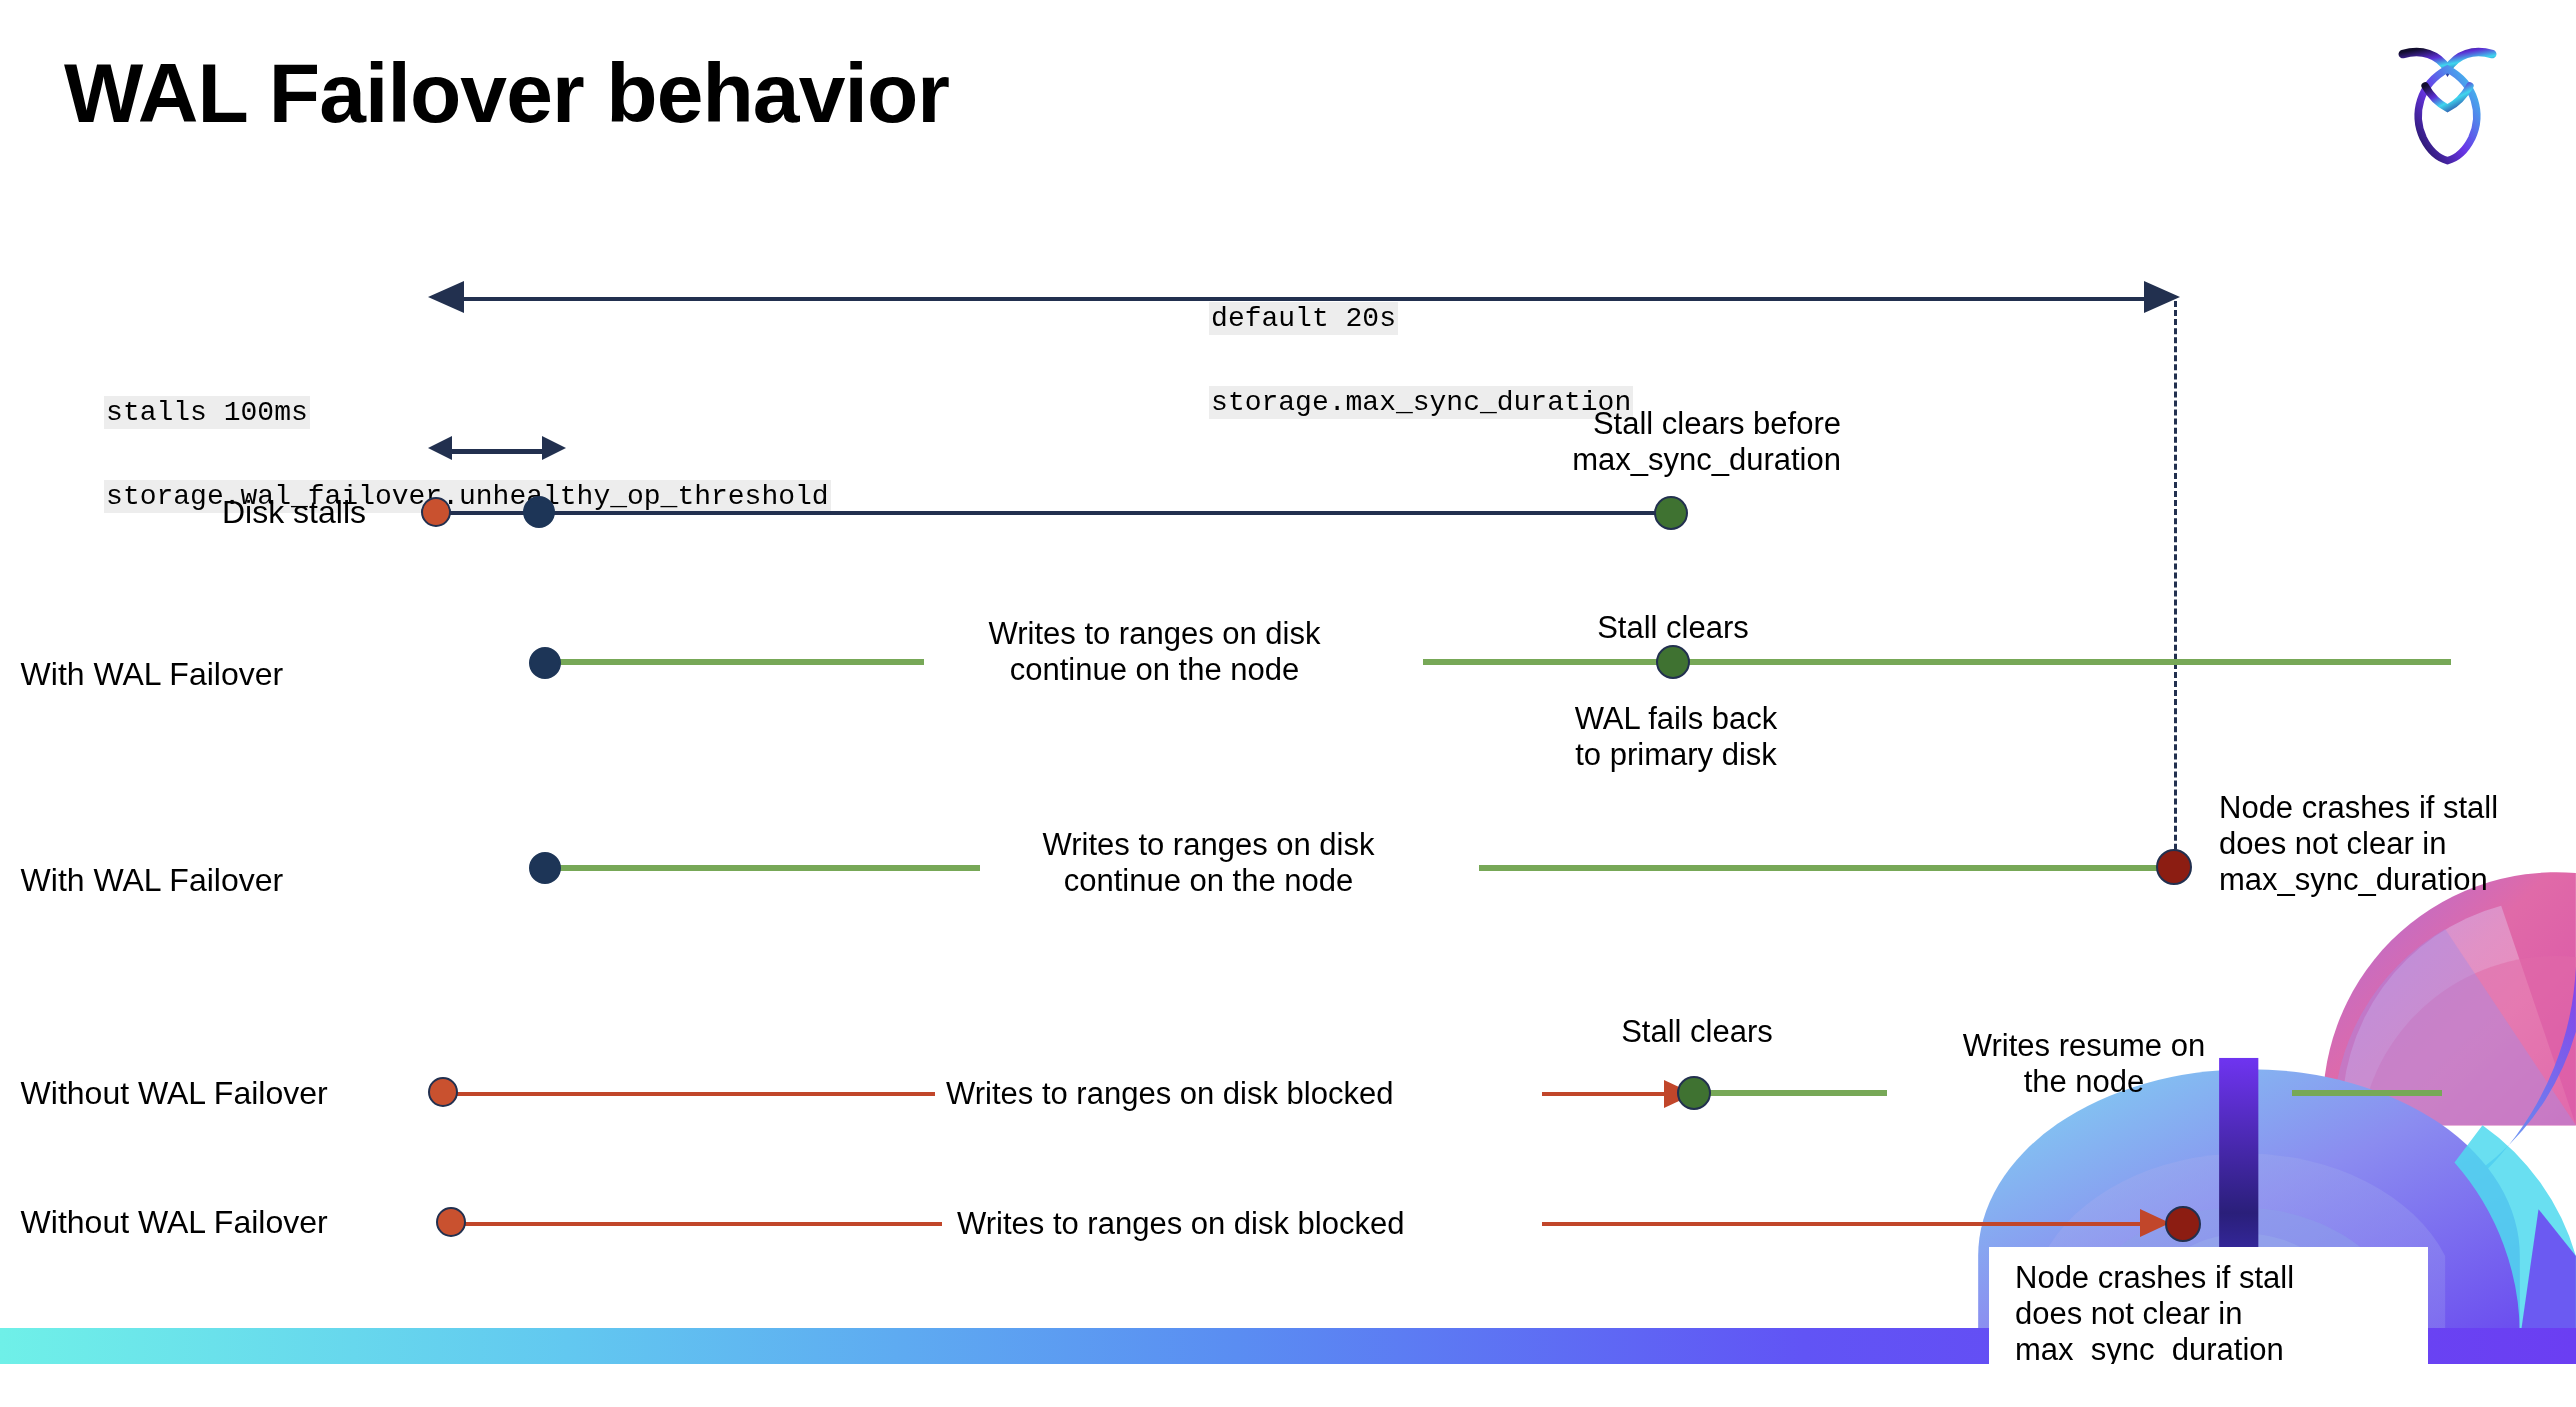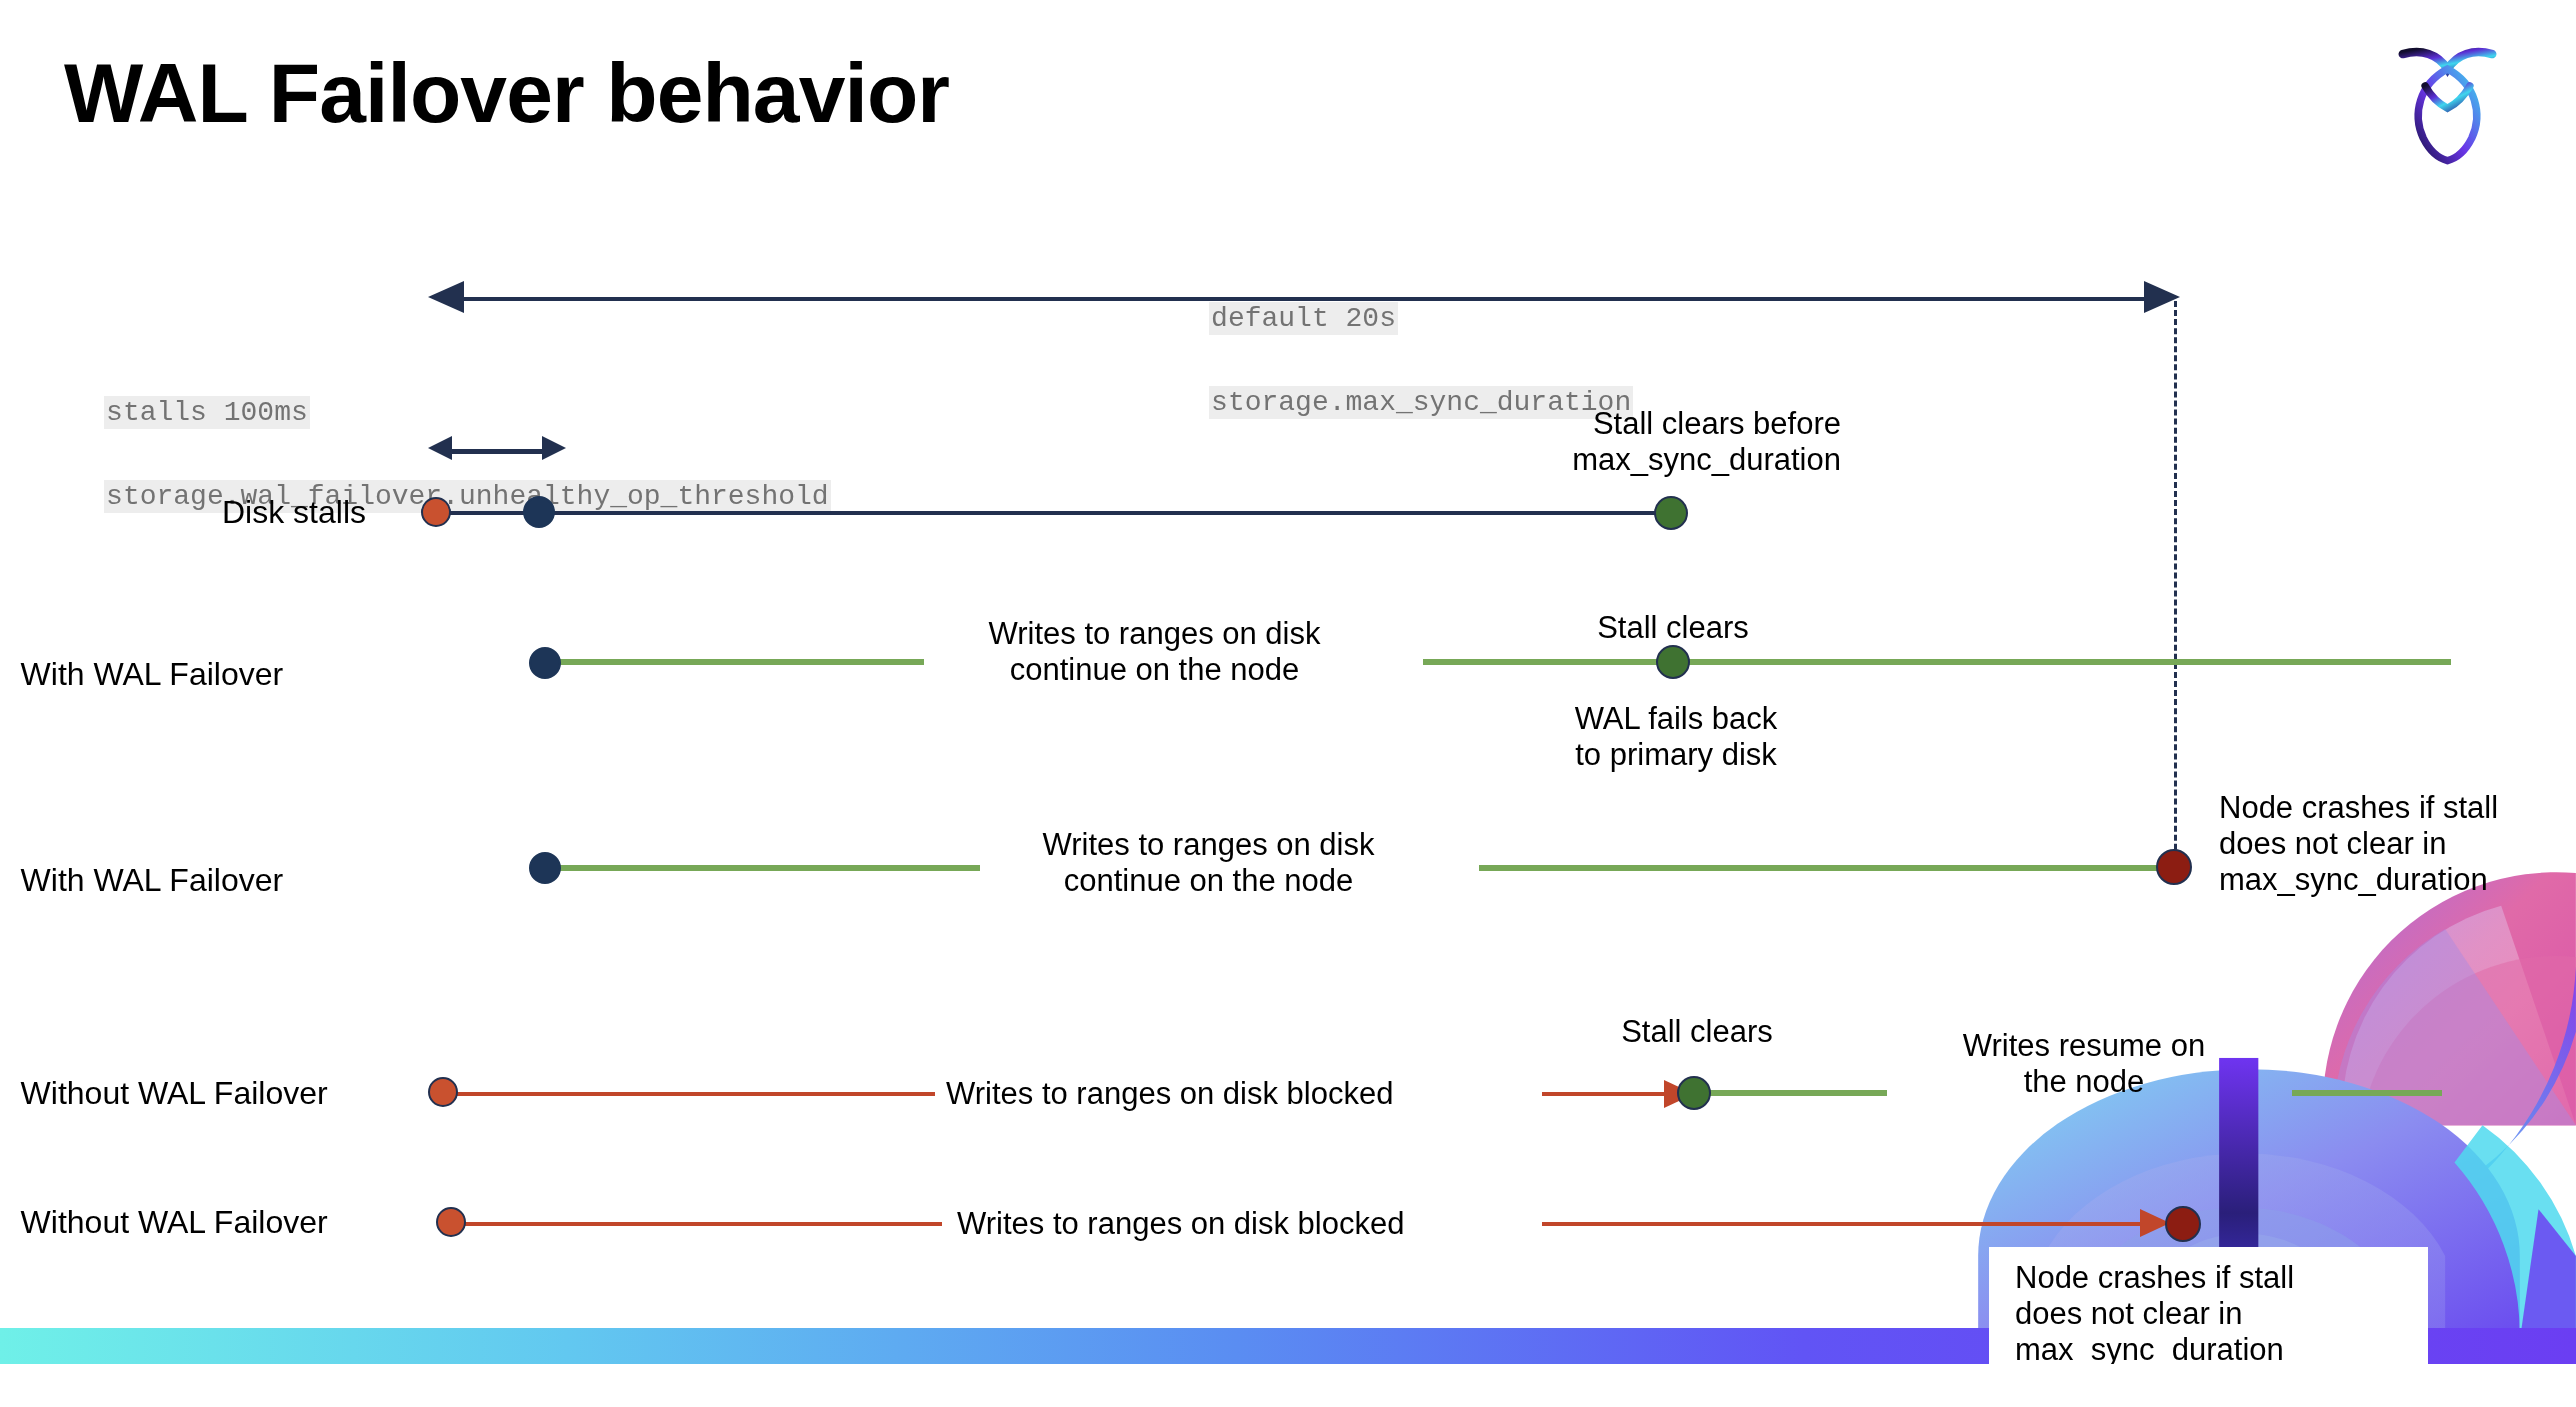--- a/index.html
+++ b/index.html
@@ -75,21 +75,21 @@
     font-size: 32px;
     color: #000000;
     white-space: nowrap;
   }
 
   
   .code {
     position: absolute;
     font-family: "Liberation Mono", "DejaVu Sans Mono", monospace;
     font-size: 28px;
-    color: #737373;
+    color: #000000;
     white-space: pre;
     line-height: 1.5;
   }
   .code span {
     background: #ededed;
     padding: 0.9px 1.9px;
   }
 
   
   .line {

